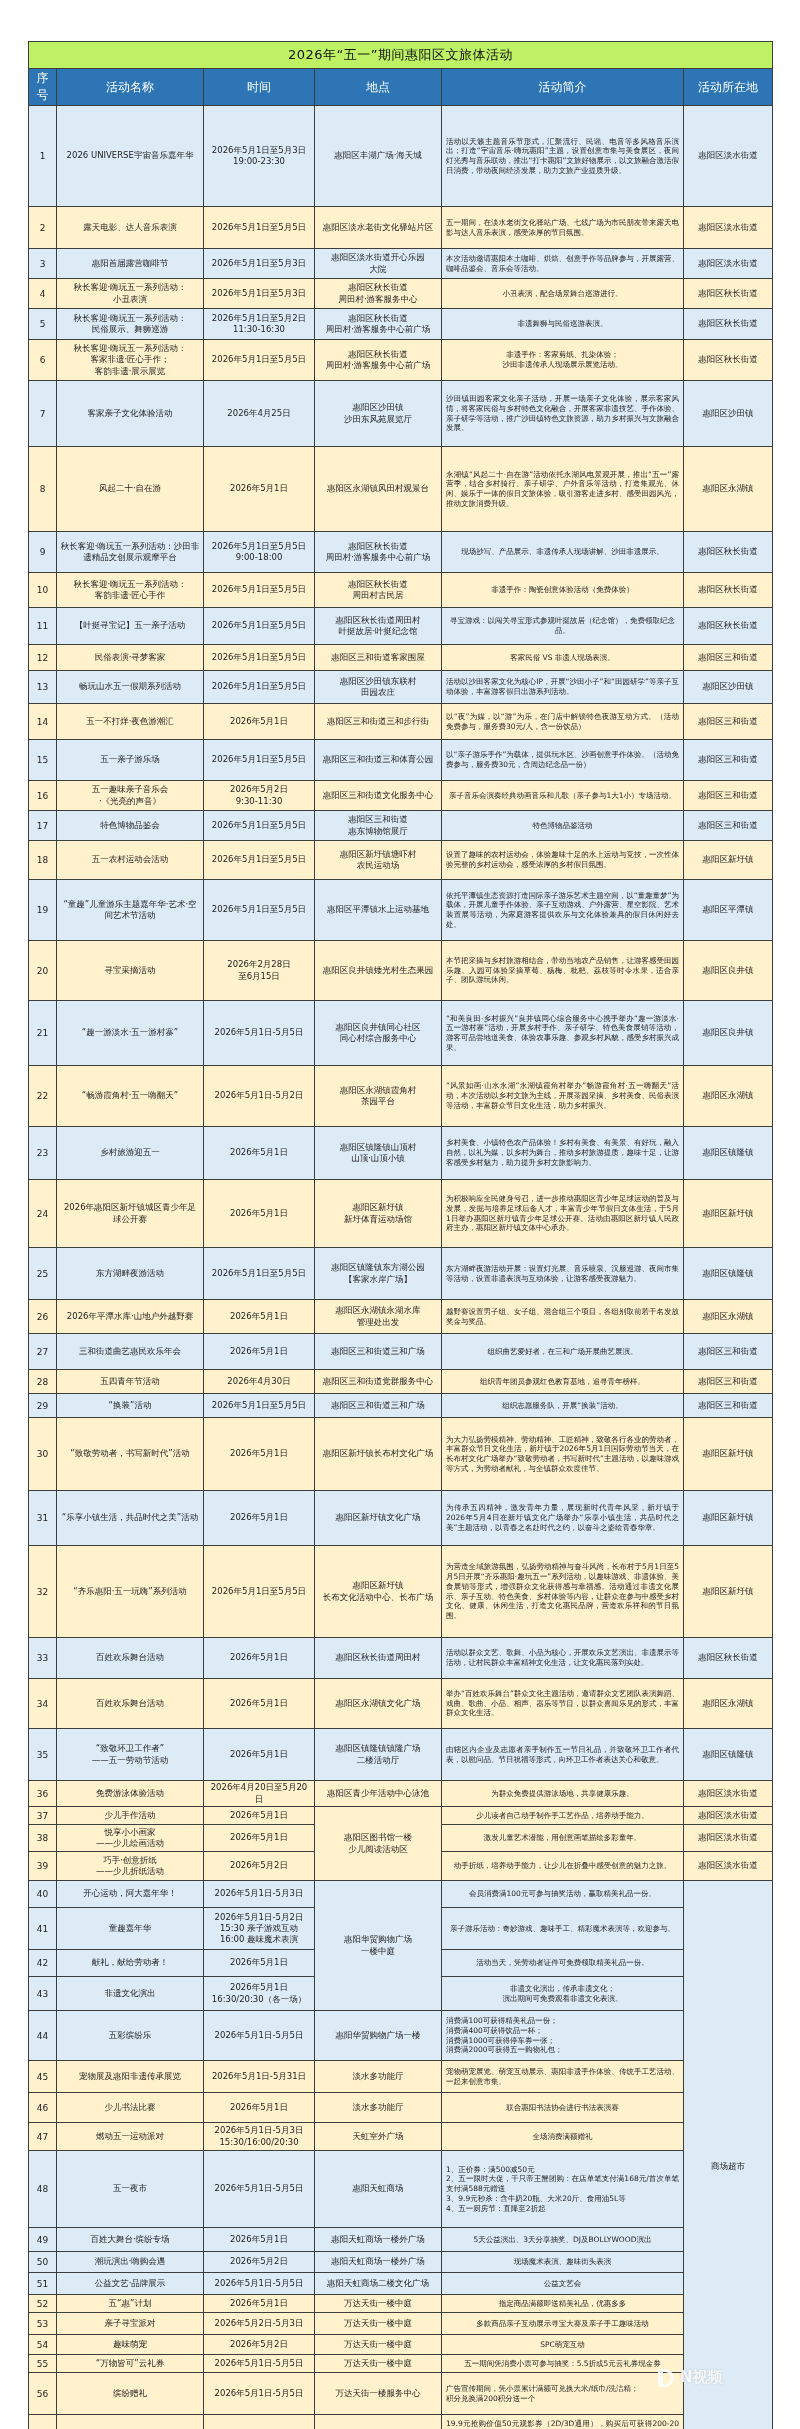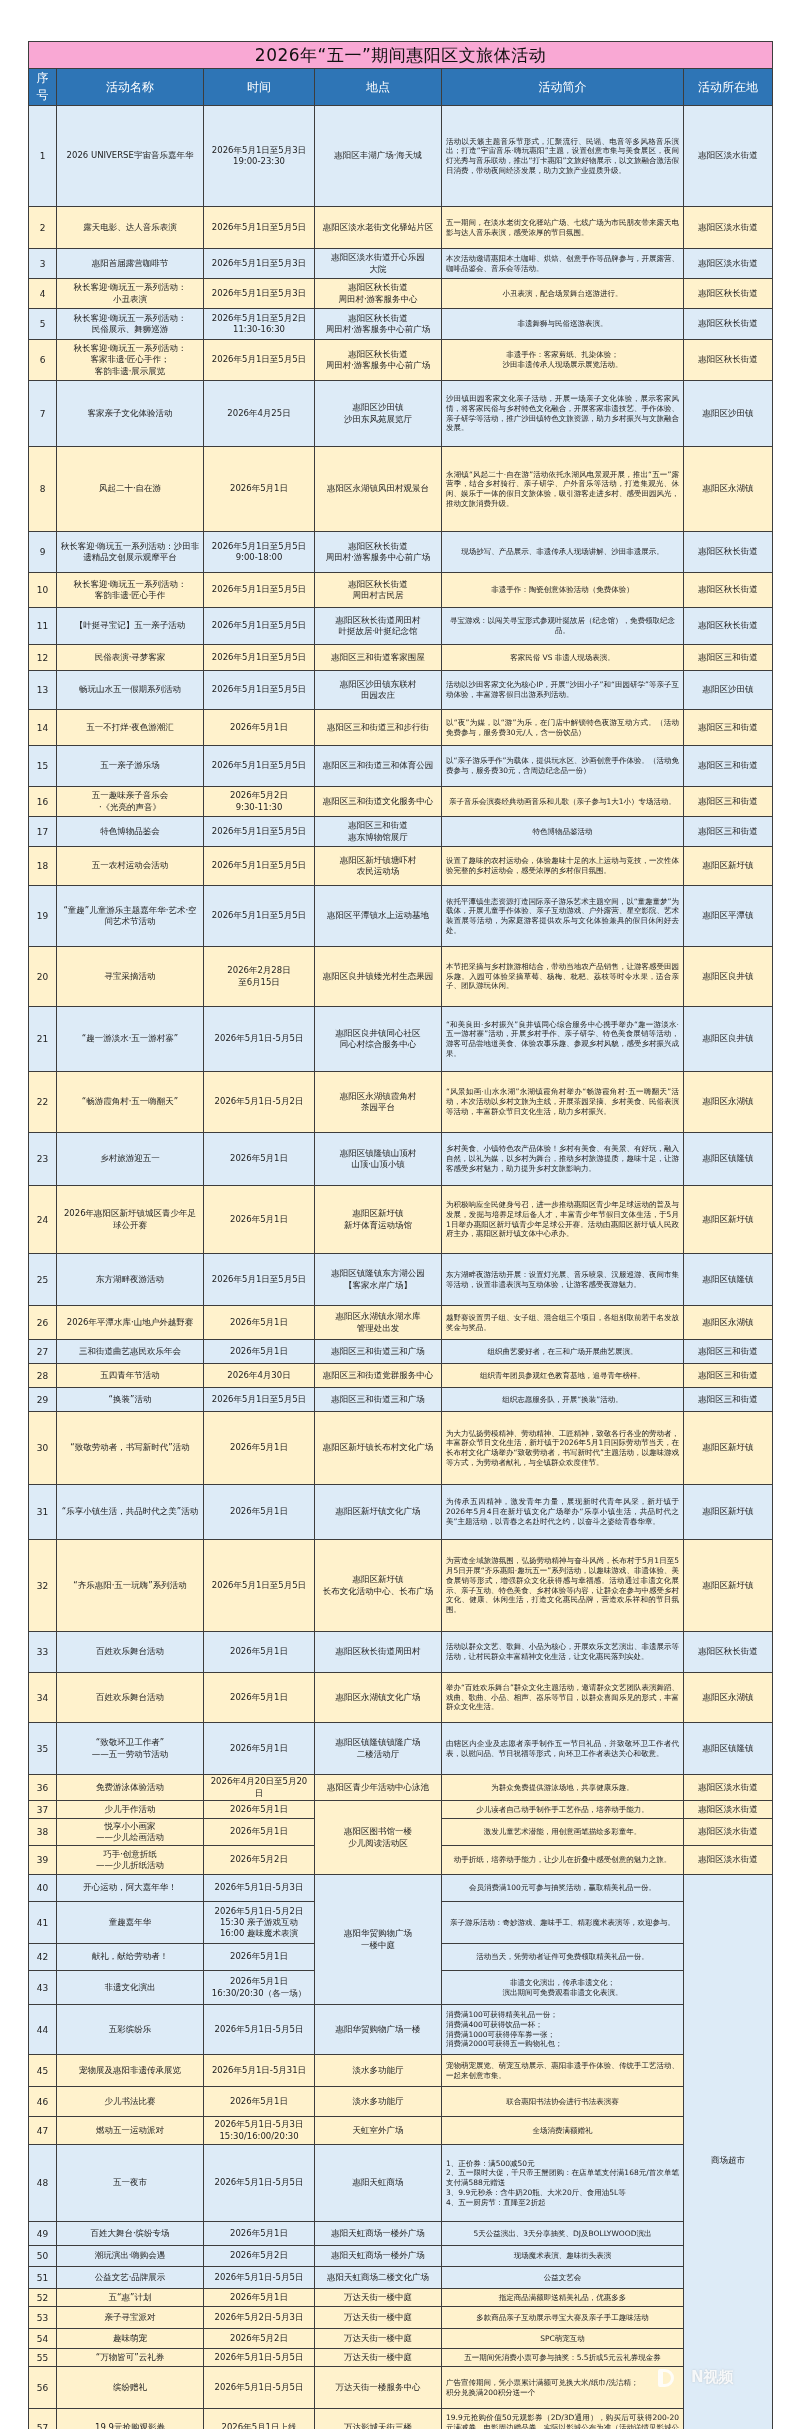--- a/index.html
+++ b/index.html
@@ -9,30 +9,30 @@
       --line:#3d3d3d;
     }
     html,body{margin:0;padding:0;background:#ffffff;}
     body{width:800px;height:2429px;position:relative;overflow:hidden;
          font-family:"DejaVu Sans","Liberation Sans",sans-serif;color:#222;}
     #sheet{position:absolute;left:28px;top:41px;width:744px;}
     table{border-collapse:collapse;table-layout:fixed;width:744px;}
     td,th{border:1px solid var(--line);padding:1px 3px;overflow:hidden;
           text-align:center;vertical-align:middle;white-space:pre-line;
           font-weight:normal;}
-    .title-row td{height:24px;background:#f9a8d4;font-size:17px;letter-spacing:0.5px;color:#111;}
+    .title-row td{height:24px;background:#bef264;font-size:13px;letter-spacing:0.5px;color:#111;}
     .head-row th{height:28px;background:var(--header-bg);color:#fff;font-size:12px;}
     td.c-no{font-size:9px;}
     td.c-name,td.c-time,td.c-loc{font-size:8.5px;line-height:1.3;}
     td.c-intro{font-size:7.5px;line-height:1.3;text-align:justify;padding:1px 4px;}
     td.c-intro.short{text-align:center;}
     td.c-region{font-size:8.5px;}
     td.blue{background:var(--row-blue);}
     td.peach{background:var(--row-peach);}
-    #watermark{position:absolute;left:610px;top:2368px;display:flex;align-items:center;gap:17px;
+    #watermark{position:absolute;left:610px;top:2368px;display:flex;align-items:center;gap:6px;
                color:rgba(255,255,255,0.85);font-size:15px;font-weight:bold;
                text-shadow:0 0 2px rgba(120,120,120,0.35);padding-left:48px;}
     #watermark .logo{width:16px;height:18px;border:3px solid rgba(255,255,255,0.85);
                border-left-width:5px;border-radius:2px 9px 9px 2px;box-sizing:border-box;}
   </style>
 </head>
 <body>
 
 <div id="sheet">
   <table>
@@ -164,21 +164,21 @@
           <td class="c-region blue">惠阳区秋长街道</td>
         </tr>
         <tr style="height: 26px;">
           <td class="c-no peach">12</td>
           <td class="c-name peach">民俗表演·寻梦客家</td>
           <td class="c-time peach">2026年5月1日至5月5日</td>
           <td class="c-loc peach">惠阳区三和街道客家围屋</td>
           <td class="c-intro peach short">客家民俗 VS 非遗人现场表演。</td>
           <td class="c-region peach">惠阳区三和街道</td>
         </tr>
-        <tr style="height: 39px;">
+        <tr style="height: 33px;">
           <td class="c-no blue">13</td>
           <td class="c-name blue">畅玩山水五一假期系列活动</td>
           <td class="c-time blue">2026年5月1日至5月5日</td>
           <td class="c-loc blue">惠阳区沙田镇东联村
 田园农庄</td>
           <td class="c-intro blue">活动以沙田客家文化为核心IP，开展“沙田小子”和“田园研学”等亲子互动体验，丰富游客假日出游系列活动。</td>
           <td class="c-region blue">惠阳区沙田镇</td>
         </tr>
         <tr style="height: 36px;">
           <td class="c-no peach">14</td>
@@ -288,21 +288,21 @@
         </tr>
         <tr style="height: 34px;">
           <td class="c-no peach">26</td>
           <td class="c-name peach">2026年平潭水库·山地户外越野赛</td>
           <td class="c-time peach">2026年5月1日</td>
           <td class="c-loc peach">惠阳区永湖镇永湖水库
 管理处出发</td>
           <td class="c-intro peach">越野赛设置男子组、女子组、混合组三个项目，各组别取前若干名发放奖金与奖品。</td>
           <td class="c-region peach">惠阳区永湖镇</td>
         </tr>
-        <tr style="height: 24px; margin-left: 37px;">
+        <tr style="height: 36px; margin-left: 37px;">
           <td class="c-no blue">27</td>
           <td class="c-name blue">三和街道曲艺惠民欢乐年会</td>
           <td class="c-time blue">2026年5月1日</td>
           <td class="c-loc blue">惠阳区三和街道三和广场</td>
           <td class="c-intro blue short">组织曲艺爱好者，在三和广场开展曲艺展演。</td>
           <td class="c-region blue">惠阳区三和街道</td>
         </tr>
         <tr style="height: 24px; padding-left: 36px;">
           <td class="c-no peach">28</td>
           <td class="c-name peach">五四青年节活动</td>

